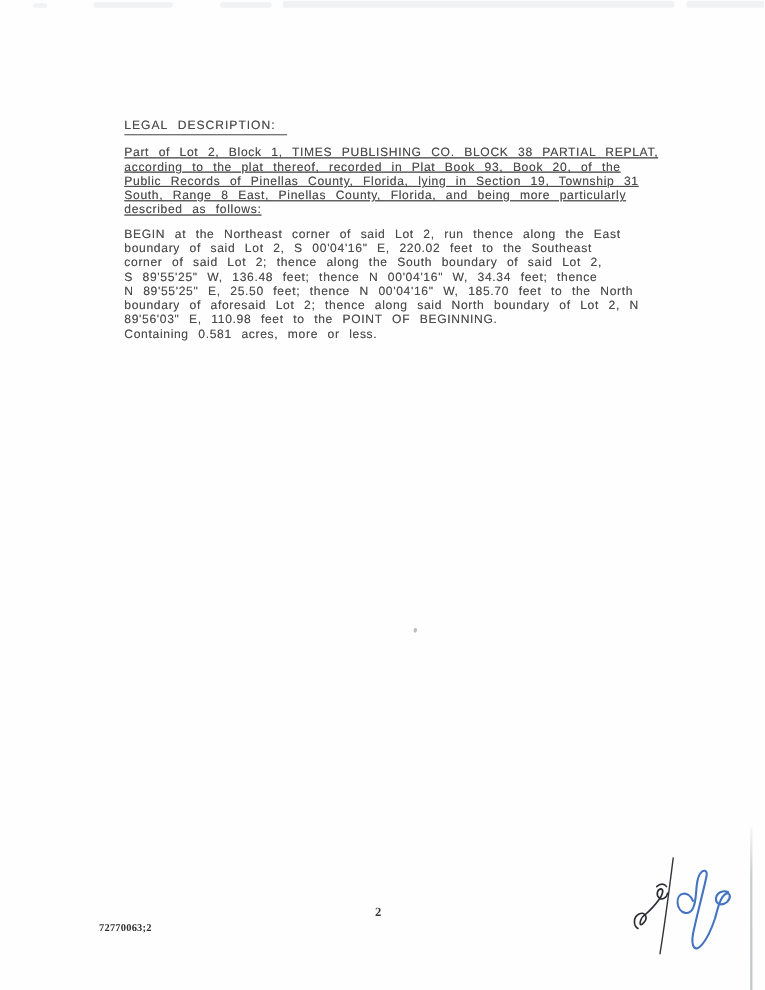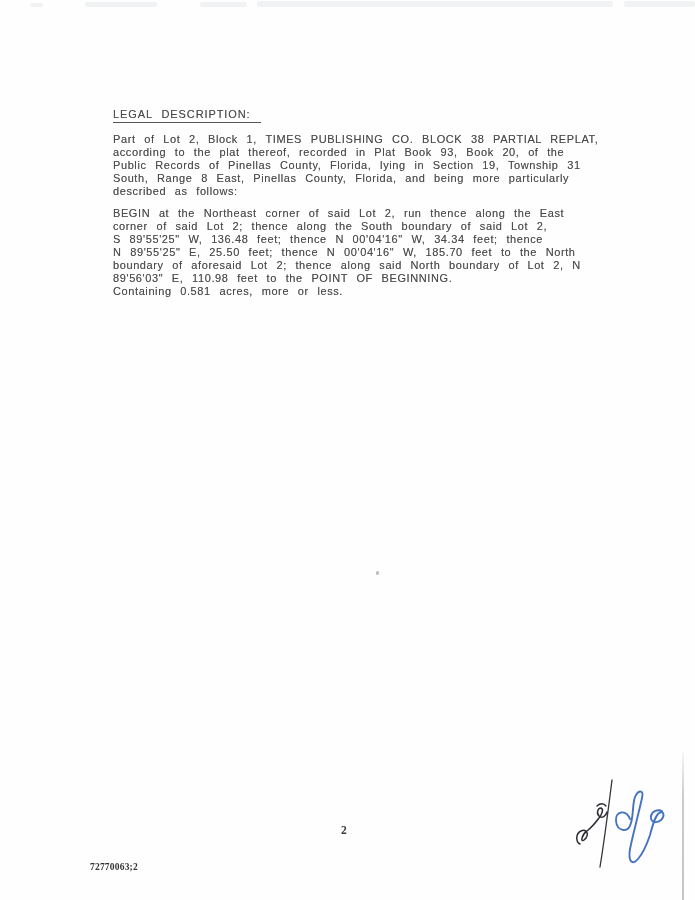--- a/index.html
+++ b/index.html
@@ -36,21 +36,21 @@
   }
   .heading {
     display: inline-block;
     border-bottom: 1.2px solid #565656;
     padding-bottom: 1px;
     padding-right: 10px;
     letter-spacing: 0.9px;
     margin-bottom: 10px;
   }
   .para { margin: 0; }
-  .para.p1 { margin-bottom: 9px; }
+  .para.p1 { margin-bottom: 9px; text-decoration: underline; }
   .line {
     display: block;
     white-space: nowrap;
   }
   .speck {
     position: absolute;
     left: 376px;
     top: 571px;
     width: 3px;
     height: 4px;
@@ -63,21 +63,21 @@
     left: 341px;
     top: 824px;
     font-family: "Liberation Serif", serif;
     font-weight: 700;
     font-size: 11.5px;
     color: #3a3a3a;
   }
   .doc-num {
     position: absolute;
     left: 90px;
-    top: 862px;
+    top: 839px;
     font-family: "Liberation Serif", serif;
     font-weight: 700;
     font-size: 9.5px;
     letter-spacing: 0.2px;
     color: #333333;
   }
   .signature {
     position: absolute;
     left: 573px;
     top: 772px;
@@ -110,20 +110,21 @@
     <div class="para p1">
       <span class="line">Part of Lot 2, Block 1, TIMES PUBLISHING CO. BLOCK 38 PARTIAL REPLAT,</span>
       <span class="line">according to the plat thereof, recorded in Plat Book 93, Book 20, of the</span>
       <span class="line">Public Records of Pinellas County, Florida, lying in Section 19, Township 31</span>
       <span class="line">South, Range 8 East, Pinellas County, Florida, and being more particularly</span>
       <span class="line">described as follows:</span>
     </div>
 
     <div class="para p2">
       <span class="line">BEGIN at the Northeast corner of said Lot 2, run thence along the East</span>
+      <span class="line">boundary of said Lot 2, S 00'04'16" E, 220.02 feet to the Southeast</span>
       <span class="line">corner of said Lot 2; thence along the South boundary of said Lot 2,</span>
       <span class="line">S 89'55'25" W, 136.48 feet; thence N 00'04'16" W, 34.34 feet; thence</span>
       <span class="line">N 89'55'25" E, 25.50 feet; thence N 00'04'16" W, 185.70 feet to the North</span>
       <span class="line">boundary of aforesaid Lot 2; thence along said North boundary of Lot 2, N</span>
       <span class="line">89'56'03" E, 110.98 feet to the POINT OF BEGINNING.</span>
       <span class="line">Containing 0.581 acres, more or less.</span>
     </div>
   </main>
 
   <div class="speck"></div>

